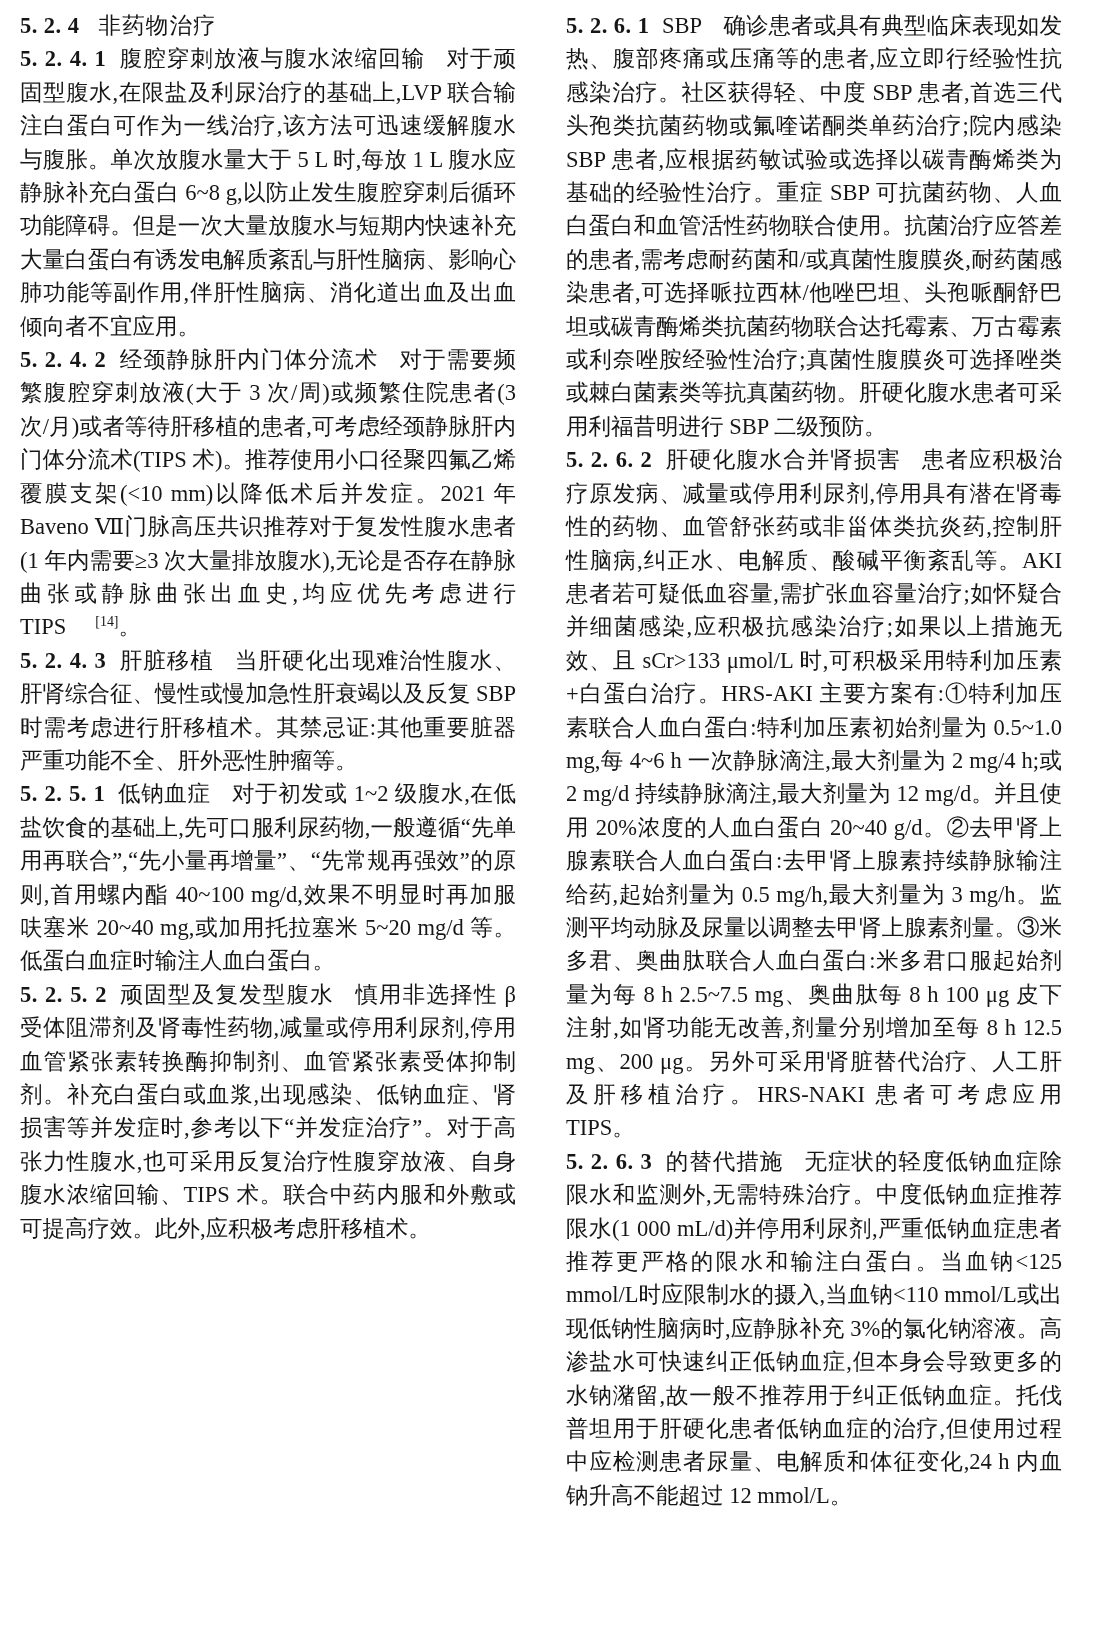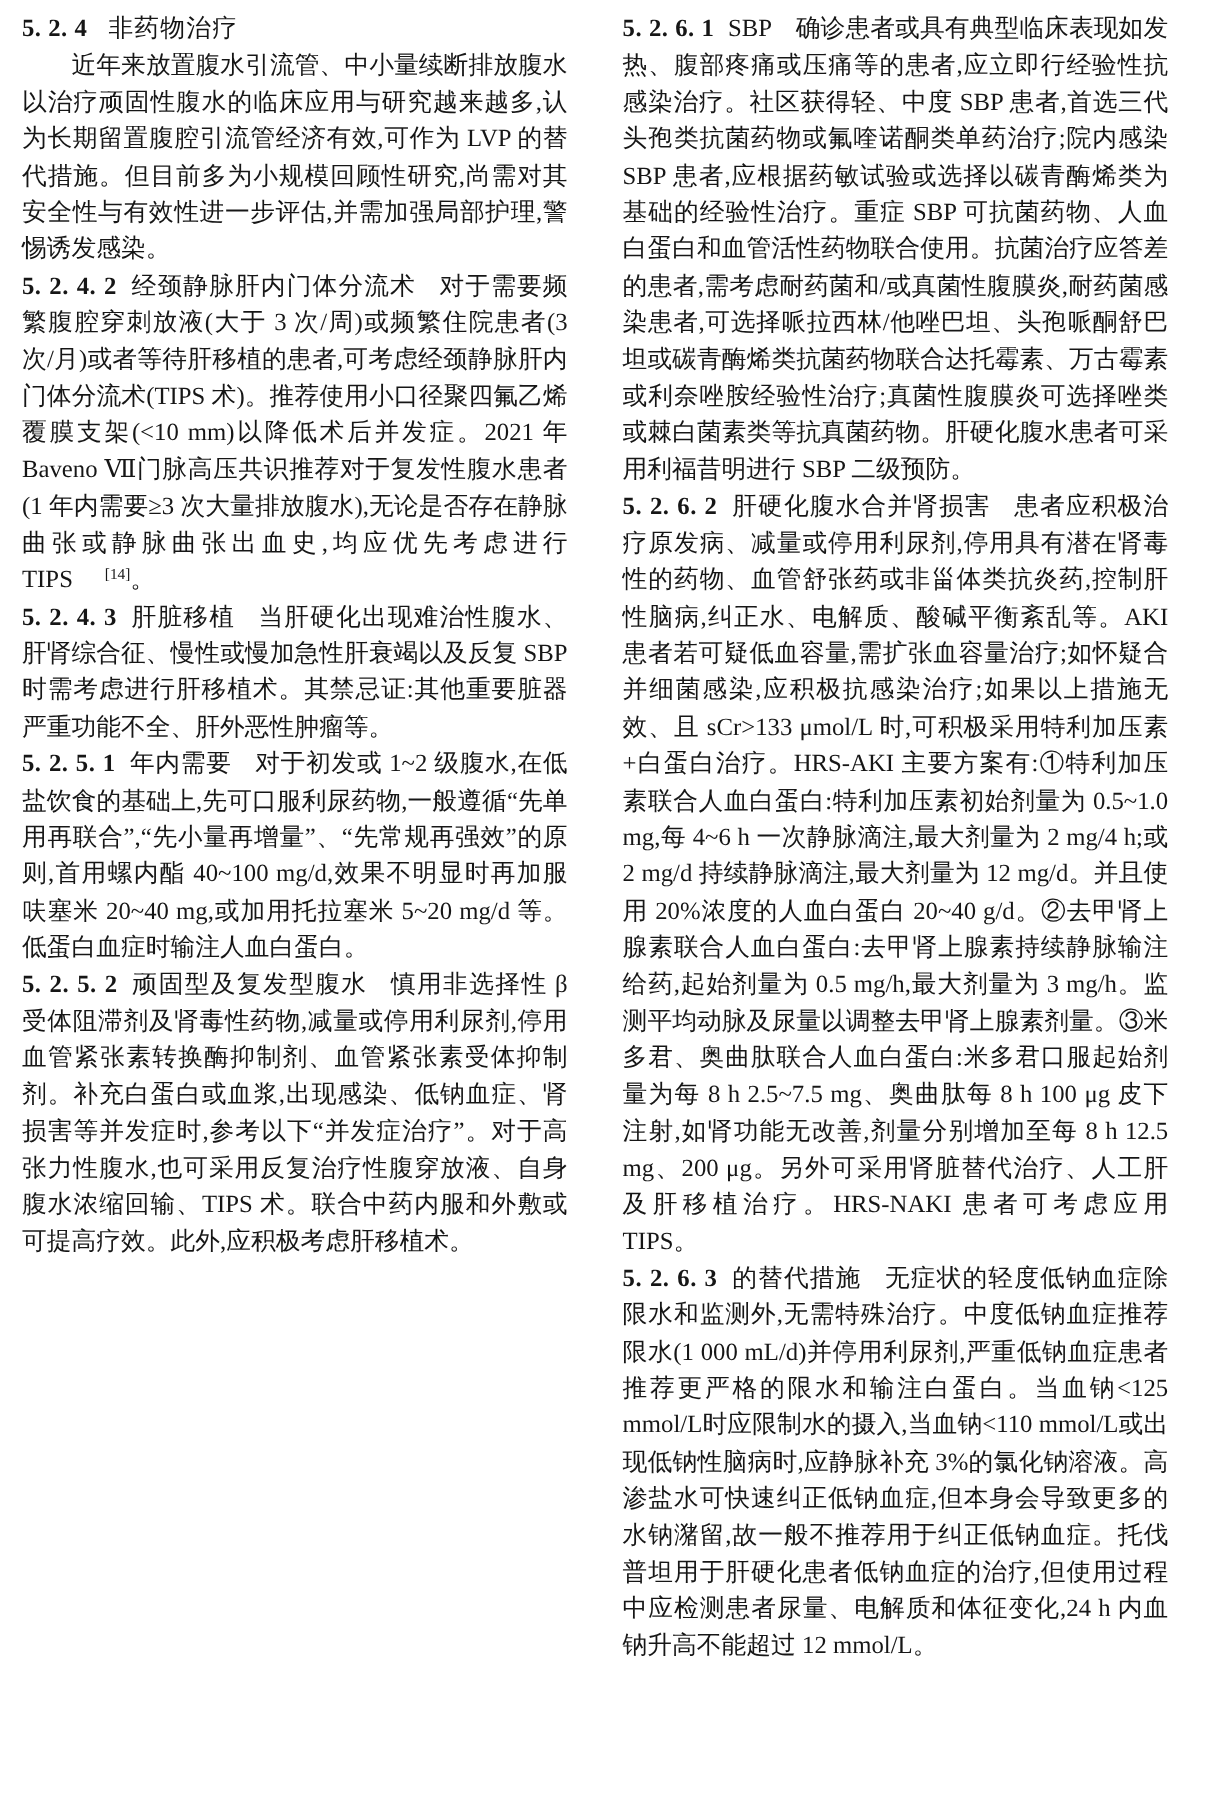--- a/index.html
+++ b/index.html
@@ -58,30 +58,30 @@
 </style>
 </head>
 <body>
 
 <div class="page">
 
   <div class="col">
 
     <p class="heading"><span class="num">5. 2. 4</span><span class="htitle">非药物治疗</span></p>
 
+    <p class="entry"><span class="num">5. 2. 4. 1</span><span class="etitle">腹腔穿刺放液与腹水浓缩回输</span><span class="ebody">对于顽固型腹水,在限盐及利尿治疗的基础上,LVP 联合输注白蛋白可作为一线治疗,该方法可迅速缓解腹水与腹胀。单次放腹水量大于 5 L 时,每放 1 L 腹水应静脉补充白蛋白 6~8 g,以防止发生腹腔穿刺后循环功能障碍。但是一次大量放腹水与短期内快速补充大量白蛋白有诱发电解质紊乱与肝性脑病、影响心肺功能等副作用,伴肝性脑病、消化道出血及出血倾向者不宜应用。</span></p>
 
-    <p class="para"><span class="ebody">近年来放置腹水引流管、中小量续断排放腹水以治疗顽固性腹水的临床应用与研究越来越多,认为长期留置腹腔引流管经济有效,可作为 LVP 的替代措施。但目前多为小规模回顾性研究,尚需对其安全性与有效性进一步评估,并需加强局部护理,警惕诱发感染。</span></p>
 
 
     <p class="entry"><span class="num">5. 2. 4. 2</span><span class="etitle">经颈静脉肝内门体分流术</span><span class="ebody">对于需要频繁腹腔穿刺放液(大于 3 次/周)或频繁住院患者(3 次/月)或者等待肝移植的患者,可考虑经颈静脉肝内门体分流术(TIPS 术)。推荐使用小口径聚四氟乙烯覆膜支架(&lt;10 mm)以降低术后并发症。2021 年 Baveno Ⅶ门脉高压共识推荐对于复发性腹水患者(1 年内需要≥3 次大量排放腹水),无论是否存在静脉曲张或静脉曲张出血史,均应优先考虑进行 TIPS</span><sup class="ref">[14]</sup><span class="ebody">。</span></p>
 
     <p class="entry"><span class="num">5. 2. 4. 3</span><span class="etitle">肝脏移植</span><span class="ebody">当肝硬化出现难治性腹水、肝肾综合征、慢性或慢加急性肝衰竭以及反复 SBP 时需考虑进行肝移植术。其禁忌证:其他重要脏器严重功能不全、肝外恶性肿瘤等。</span></p>
 
 
-    <p class="entry"><span class="num">5. 2. 5. 1</span><span class="etitle">年内需要</span><span class="ebody">对于初发或 1~2 级腹水,在低盐饮食的基础上,先可口服利尿药物,一般遵循“先单用再联合”,“先小量再增量”、“先常规再强效”的原则,首用螺内酯 40~100 mg/d,效果不明显时再加服呋塞米 20~40 mg,或加用托拉塞米 5~20 mg/d 等。低蛋白血症时输注人血白蛋白。</span></p>
+    <p class="entry"><span class="num">5. 2. 5. 1</span><span class="etitle">低钠血症</span><span class="ebody">对于初发或 1~2 级腹水,在低盐饮食的基础上,先可口服利尿药物,一般遵循“先单用再联合”,“先小量再增量”、“先常规再强效”的原则,首用螺内酯 40~100 mg/d,效果不明显时再加服呋塞米 20~40 mg,或加用托拉塞米 5~20 mg/d 等。低蛋白血症时输注人血白蛋白。</span></p>
 
     <p class="entry"><span class="num">5. 2. 5. 2</span><span class="etitle">顽固型及复发型腹水</span><span class="ebody">慎用非选择性 β 受体阻滞剂及肾毒性药物,减量或停用利尿剂,停用血管紧张素转换酶抑制剂、血管紧张素受体抑制剂。补充白蛋白或血浆,出现感染、低钠血症、肾损害等并发症时,参考以下“并发症治疗”。对于高张力性腹水,也可采用反复治疗性腹穿放液、自身腹水浓缩回输、TIPS 术。联合中药内服和外敷或可提高疗效。此外,应积极考虑肝移植术。</span></p>
 
   </div>
 
   <div class="col">
 
 
     <p class="entry"><span class="num">5. 2. 6. 1</span><span class="etitle">SBP</span><span class="ebody">确诊患者或具有典型临床表现如发热、腹部疼痛或压痛等的患者,应立即行经验性抗感染治疗。社区获得轻、中度 SBP 患者,首选三代头孢类抗菌药物或氟喹诺酮类单药治疗;院内感染 SBP 患者,应根据药敏试验或选择以碳青酶烯类为基础的经验性治疗。重症 SBP 可抗菌药物、人血白蛋白和血管活性药物联合使用。抗菌治疗应答差的患者,需考虑耐药菌和/或真菌性腹膜炎,耐药菌感染患者,可选择哌拉西林/他唑巴坦、头孢哌酮舒巴坦或碳青酶烯类抗菌药物联合达托霉素、万古霉素或利奈唑胺经验性治疗;真菌性腹膜炎可选择唑类或棘白菌素类等抗真菌药物。肝硬化腹水患者可采用利福昔明进行 SBP 二级预防。</span></p>
 

